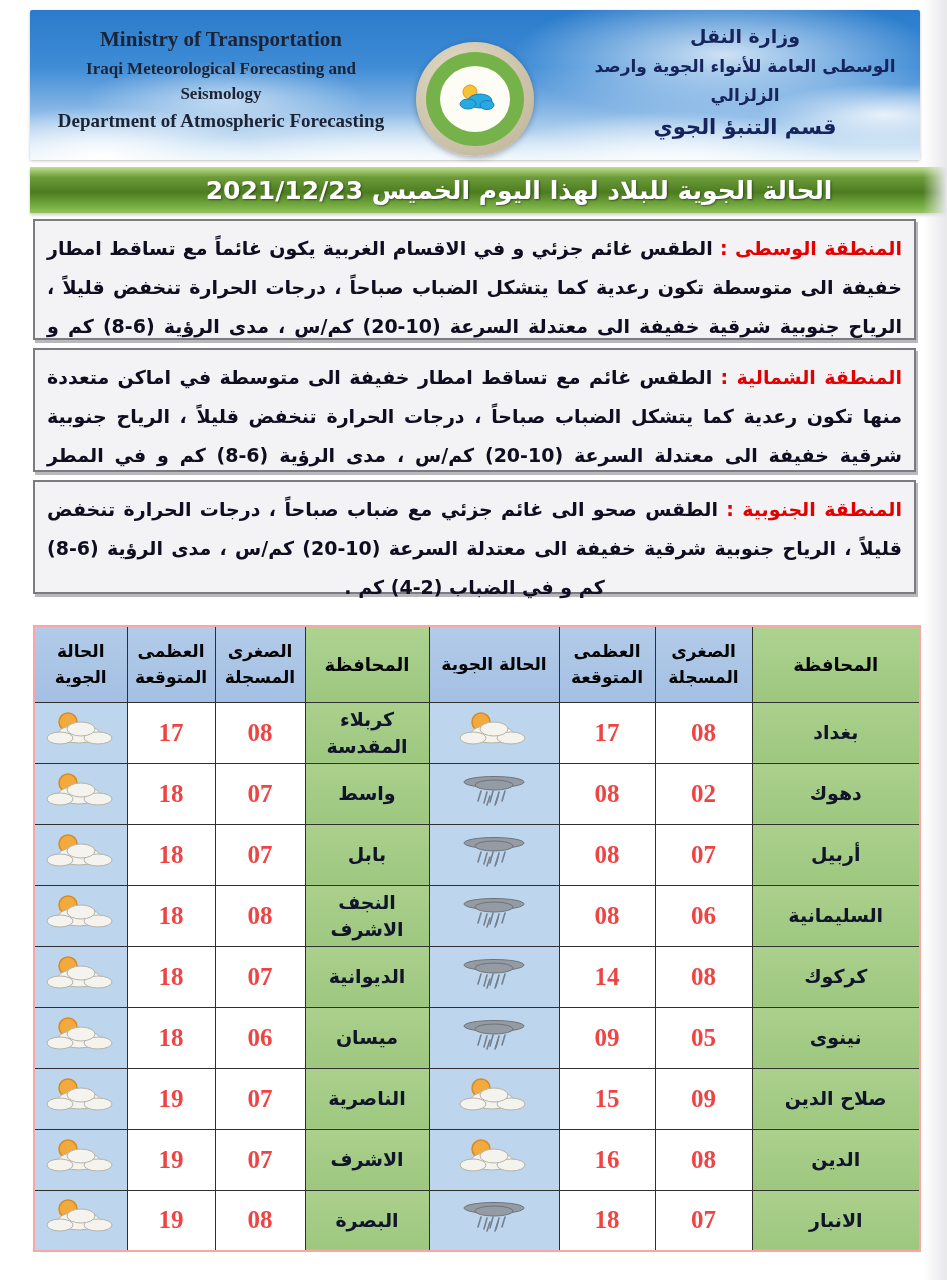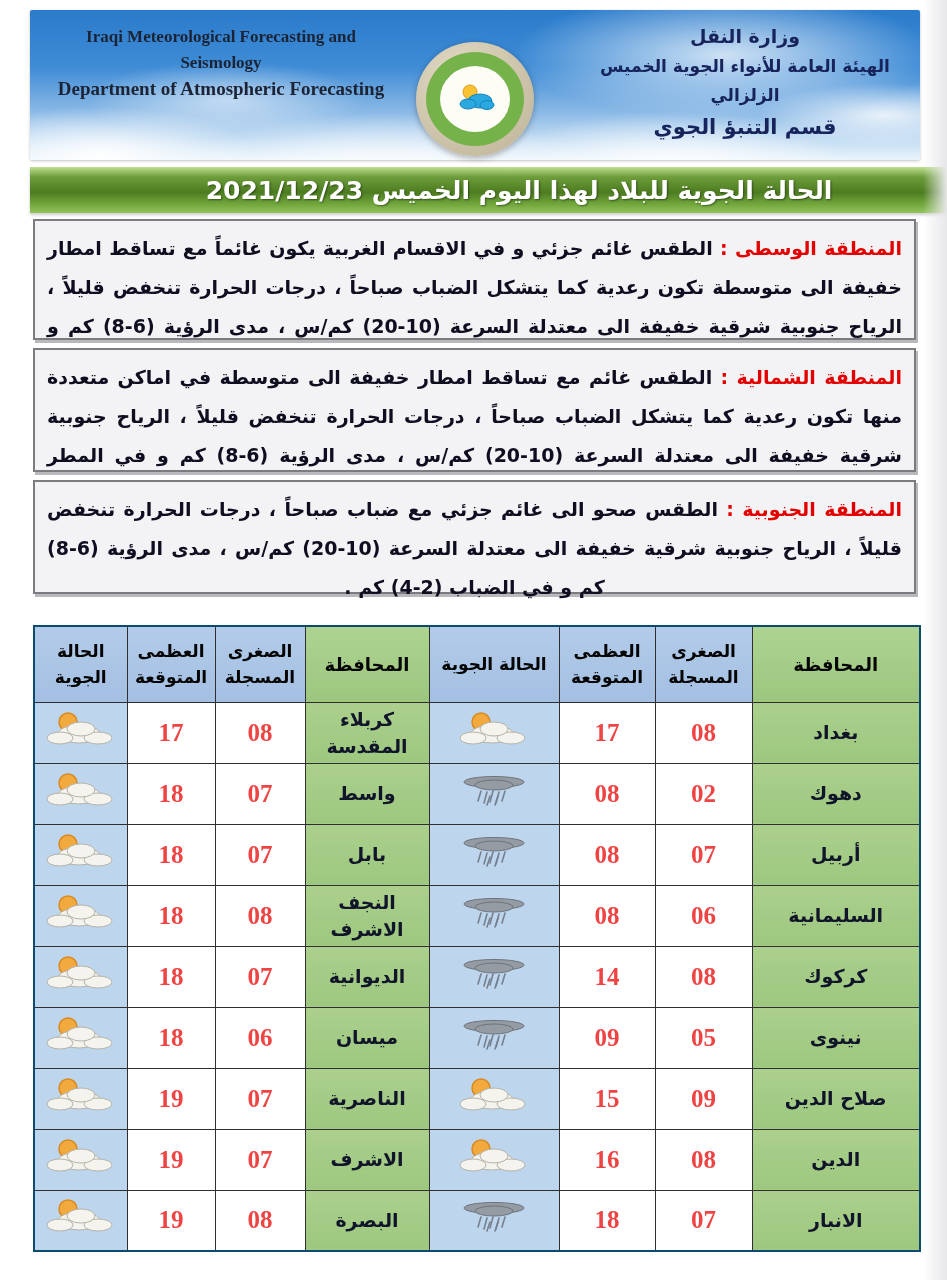--- a/index.html
+++ b/index.html
@@ -52,58 +52,59 @@
   .region .region-label{color:#e30000;}
   .region-1{top:219px;height:121px;}
   .region-2{top:348px;height:124px;}
   .region-3{top:480px;height:114px;}
 
   
   table.forecast{position:absolute;left:33px;top:625px;width:886px;border-collapse:collapse;
       table-layout:fixed;}
   table.forecast th,table.forecast td{border:1.5px solid #2f2f2f;text-align:center;
       vertical-align:middle;padding:2px 4px;box-sizing:border-box;overflow:hidden;}
-  table.forecast{border:2px solid #0c4a6e;}
+  table.forecast{border:2px solid #fca5a5;}
   th.h-blue{background:linear-gradient(180deg,#b3cbe9,#a3bfe2);font-size:17px;color:#050505;
       font-weight:bold;line-height:1.55;height:76px;}
   th.h-green{background:linear-gradient(180deg,#aed391,#9cc67e);font-size:18px;color:#050505;
       font-weight:bold;height:76px;}
   td.c-icon{background:#bdd6ee;height:61px;}
   td.c-num{background:#ffffff;font-family:"Liberation Serif","DejaVu Serif",serif;
       font-weight:bold;font-size:25px;color:#ef4444;}
   td.c-gov{background:linear-gradient(180deg,#abd08d,#9dc77f);font-size:19px;font-weight:bold;
       color:#11152a;direction:rtl;line-height:1.4;}
 </style>
 </head>
 <body>
 
 <div class="page">
 
   <div class="doc-header">
     <div class="hdr-en">
+      <div class="l1">Ministry of Transportation</div>
       <div class="l2">Iraqi Meteorological Forecasting and Seismology</div>
       <div class="l3">Department of Atmospheric Forecasting</div>
     </div>
     <div class="logo">
       <div class="logo-ring">
         <span>
           <svg width="42" height="28" viewBox="0 0 42 28">
             <circle cx="16" cy="9" r="7" fill="#f8c233" stroke="#e09a1e" stroke-width="1"></circle>
             <g fill="#2aa9e0" stroke="#1480b8" stroke-width="1">
               <ellipse cx="26" cy="18" rx="12" ry="7"></ellipse>
               <ellipse cx="14" cy="21" rx="8" ry="5"></ellipse>
               <ellipse cx="33" cy="22" rx="7" ry="4.5"></ellipse>
             </g>
           </svg>
         </span>
       </div>
     </div>
     <div class="hdr-ar">
       <div class="l1">وزارة النقل</div>
-      <div class="l2">الهيئة العامة للأنواء الجوية الخميس الزلزالي</div>
+      <div class="l2">الوسطى العامة للأنواء الجوية وارصد الزلزالي</div>
       <div class="l3">قسم التنبؤ الجوي</div>
     </div>
   </div>
 
   <div class="title-banner">
     <span>الحالة الجوية للبلاد لهذا اليوم الخميس  2021/12/23</span>
   </div>
 
   <div class="region region-1">
     <span class="region-label">المنطقة الوسطى : </span><span>الطقس غائم جزئي و في الاقسام الغربية يكون غائماً مع تساقط امطار خفيفة الى متوسطة تكون رعدية كما يتشكل الضباب صباحاً ، درجات الحرارة تنخفض قليلاً ، الرياح جنوبية شرقية خفيفة الى معتدلة السرعة (10-20) كم/س ، مدى الرؤية (6-8) كم و في المطر والضباب (2-4) كم .</span>

